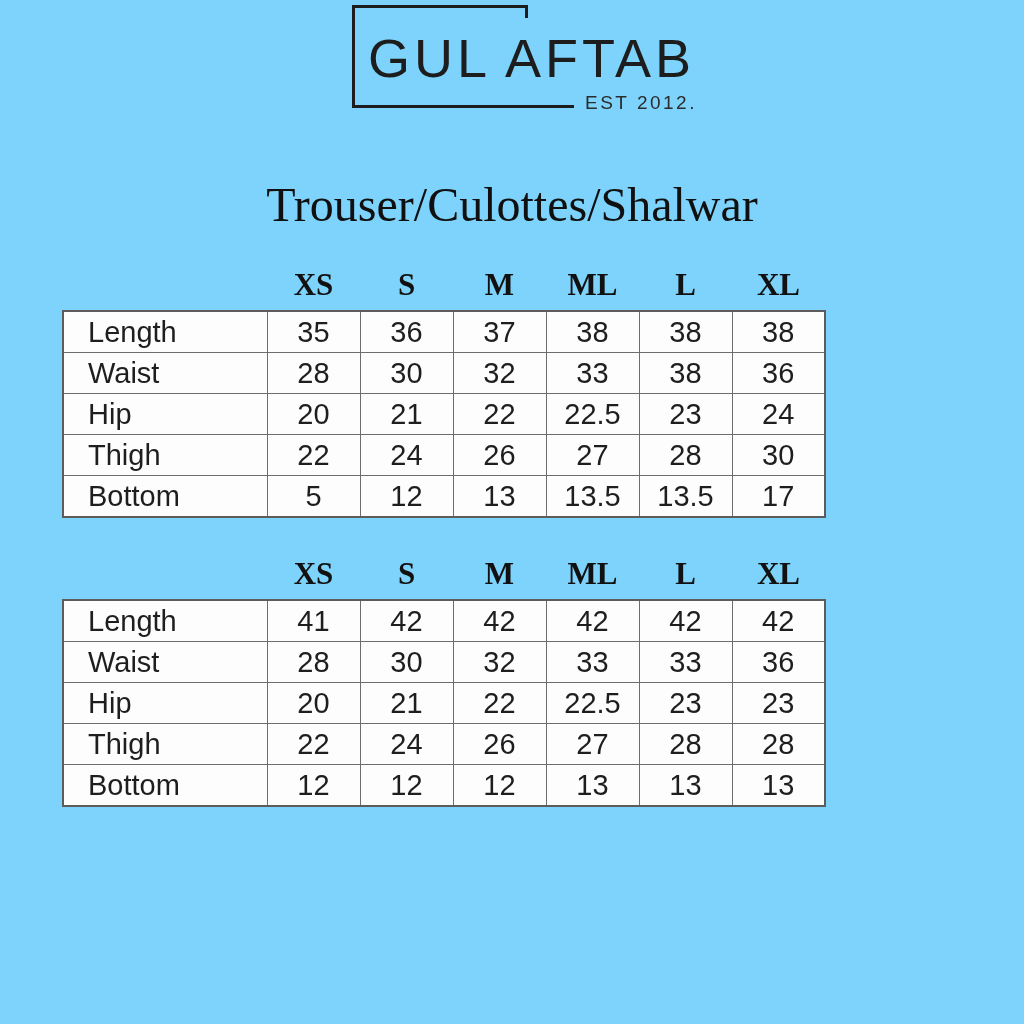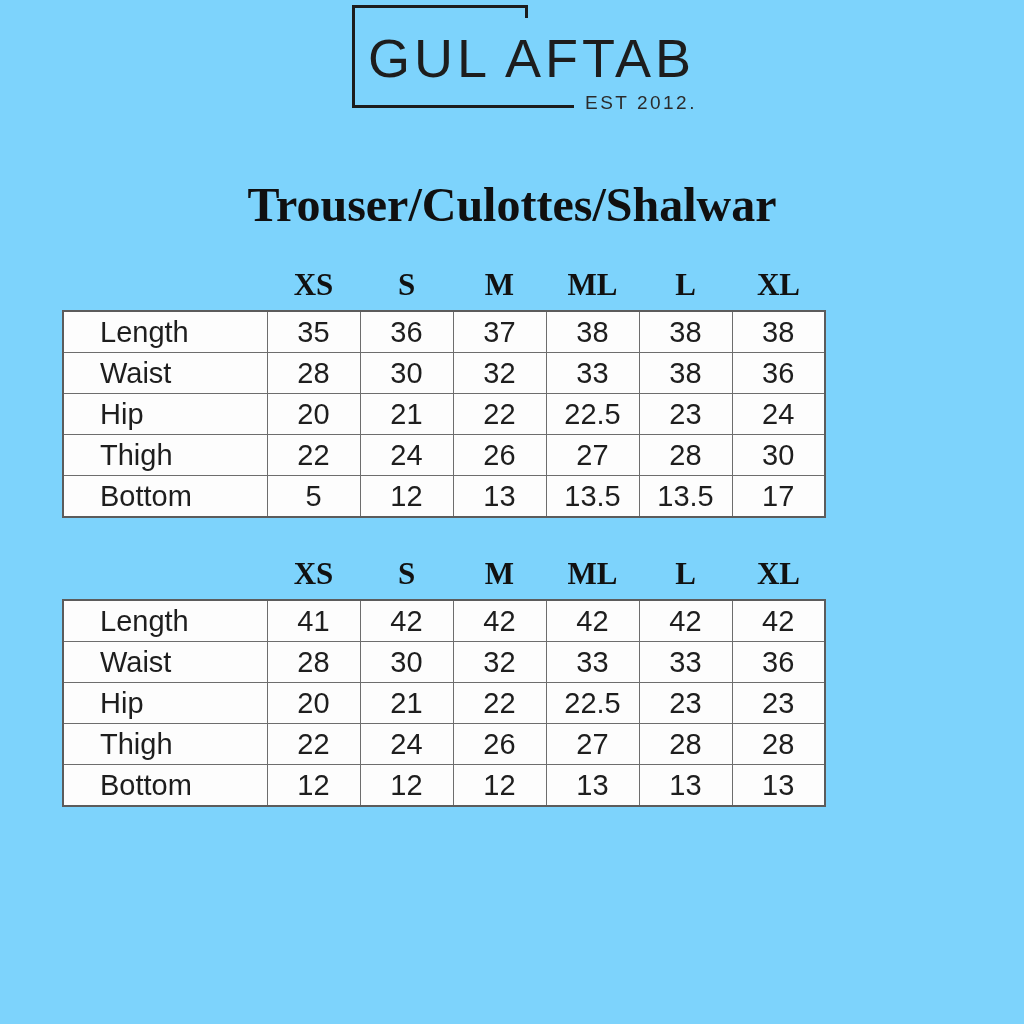--- a/index.html
+++ b/index.html
@@ -26,21 +26,21 @@
     position:absolute; left:585px; top:92px;
     font-size:19px; font-weight:400; letter-spacing:2.5px;
     color:#2b2b2b; white-space:nowrap;
   }
 
   
   .sections { position:absolute; left:0; top:125px; width:1024px; }
 
   .section-title {
     font-family:"Liberation Serif", serif;
-    font-weight:700;
+    font-weight:400;
     font-size:48px;
     line-height:1;
     text-align:center;
     color:#101010;
     margin:56px 0 0 0;
   }
   .chart-section + .chart-section .section-title { margin-top:54px; }
 
   .size-table {
     border-collapse:collapse;
@@ -65,21 +65,21 @@
     border:1.5px solid #6d6d6d;
     height:40px;
     padding:0;
     text-align:center;
     font-size:29px;
     color:#1e1e1e;
     background:#fdfdfd;
   }
   .size-table tbody td.row-label {
     text-align:left;
-    padding-left:36px;
+    padding-left:24px;
   }
 </style>
 </head>
 <body>
 
 <div class="page">
 
   <header>
     <span class="logo-frame-left"></span>
     <span class="logo-frame-top"></span>

